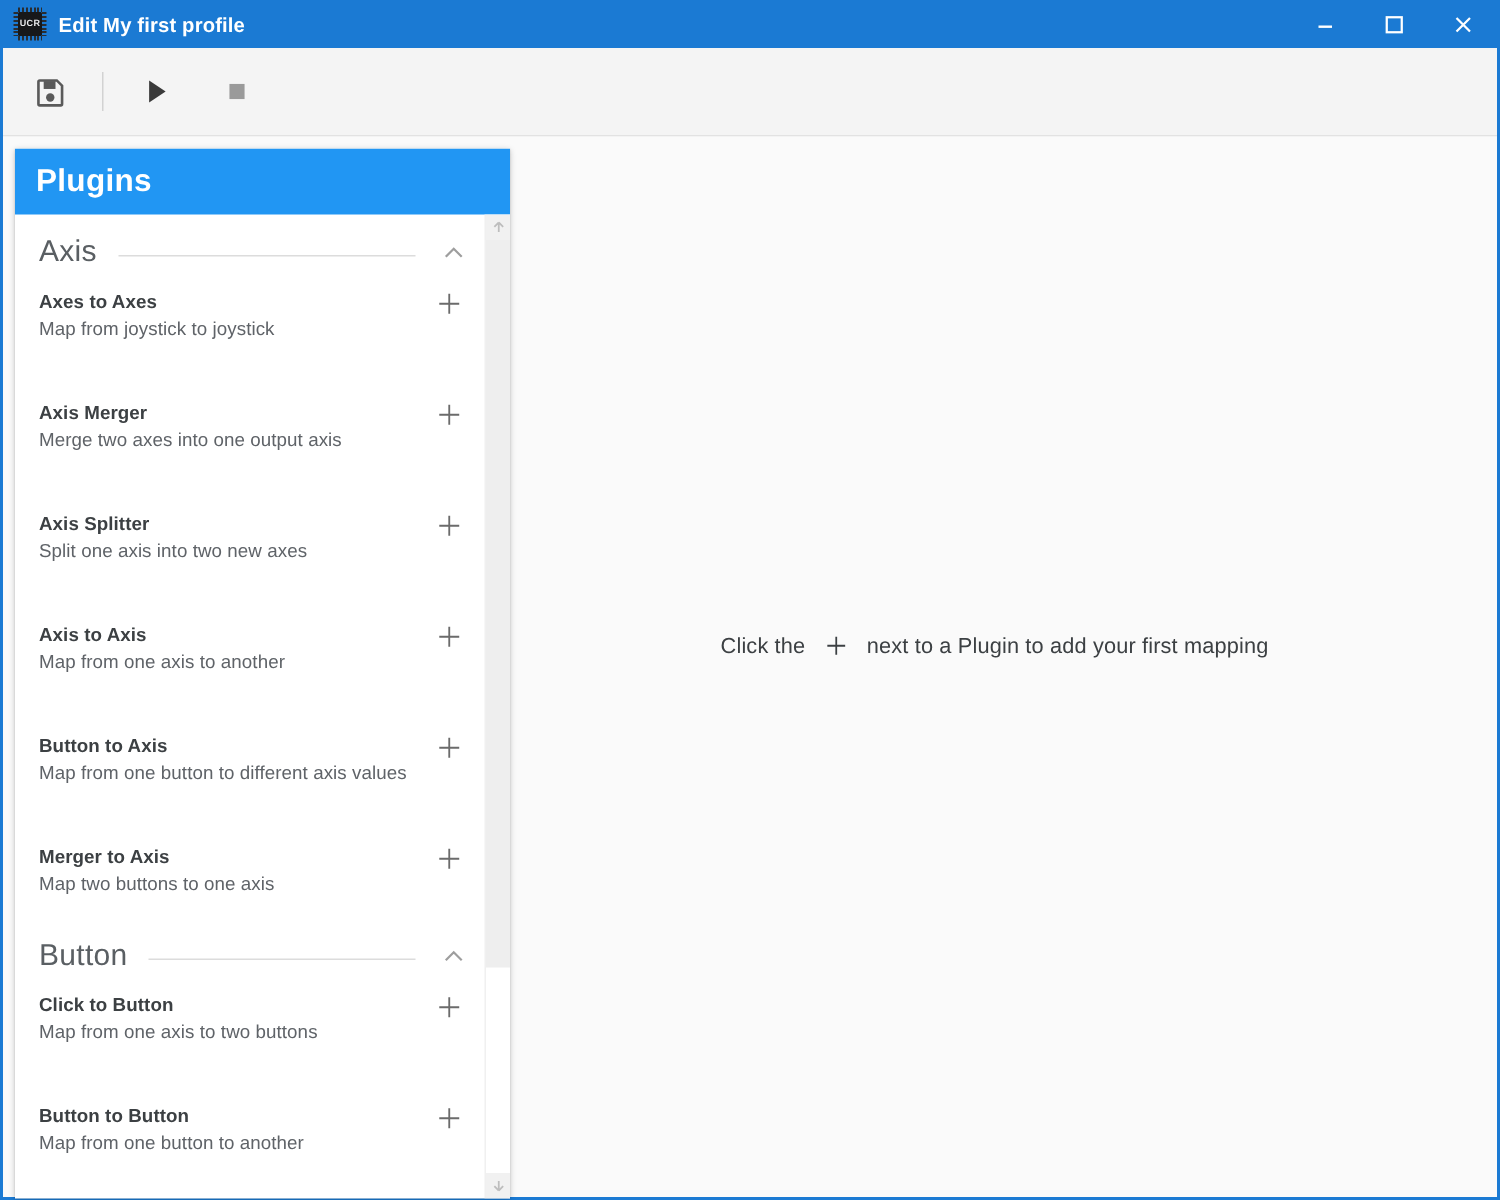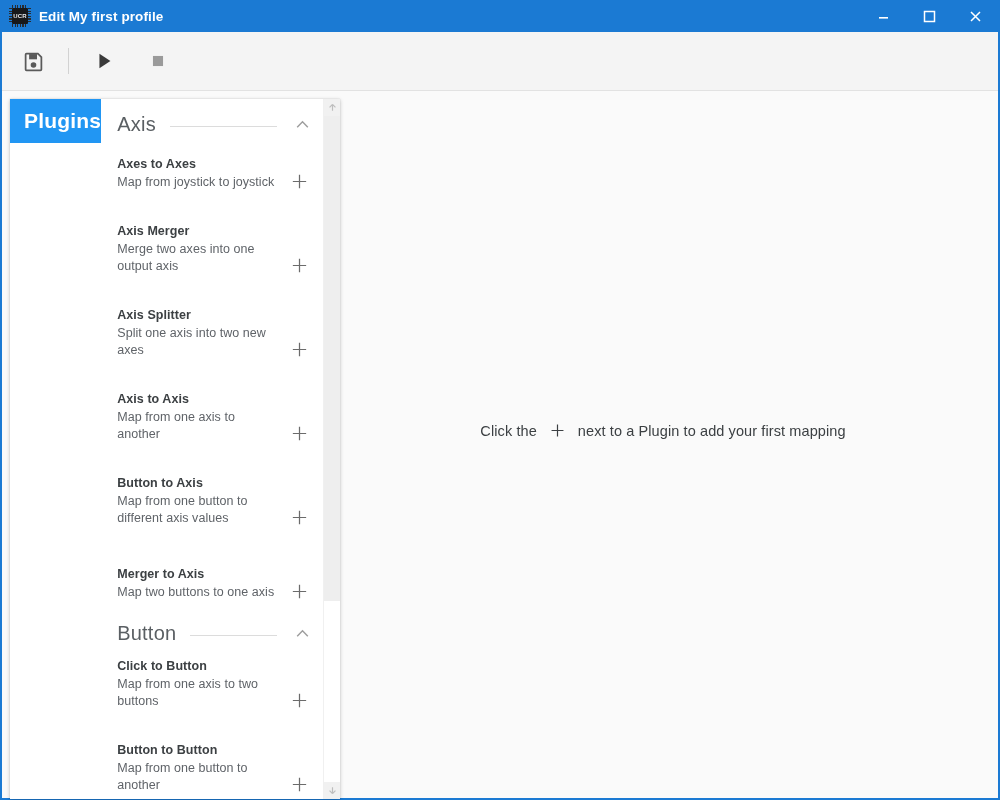--- a/index.html
+++ b/index.html
@@ -85,21 +85,21 @@
   .tb-gap { width: 20px; }
 
   
   .body-area { flex: 1; display: flex; position: relative; background: #fafafa; }
 
   .plugins-panel {
     position: absolute; left: 8px; top: 8px;
     width: 330px; height: 700px;
     background: #ffffff;
     box-shadow: 0 1px 4px rgba(0,0,0,.22), 0 0 1px rgba(0,0,0,.18);
-    display: flex; flex-direction: row;
+    display: flex; flex-direction: column;
     overflow: hidden;
   }
   .panel-header {
     height: 44px; flex: 0 0 44px;
     background: #2196f3;
     display: flex; align-items: center;
     padding-left: 14px;
   }
   .panel-header .ph-text {
     color: #ffffff; font-size: 21px; font-weight: bold;
@@ -122,21 +122,21 @@
     letter-spacing: .2px; white-space: nowrap;
   }
   .section-rule {
     flex: 1; height: 1px; background: #dcdcdc;
     margin: 0 14px 0 14px; position: relative; top: 2px;
   }
   .chevron { width: 26px; display: flex; justify-content: center; align-items: center;
              padding-right: 4px; }
 
   .plugin-row {
-    display: flex; align-items: flex-end;
+    display: flex; align-items: flex-start;
     padding: 7px 4px 7px 16px;
     min-height: 56px;
   }
   .plugin-texts { flex: 1; min-width: 0; }
   .plugin-name {
     font-size: 12.5px; color: #3c4043; font-weight: bold;
     line-height: 16px; letter-spacing: .05px;
   }
   .plugin-desc {
     font-size: 12.5px; color: #5f6368; font-weight: normal;

